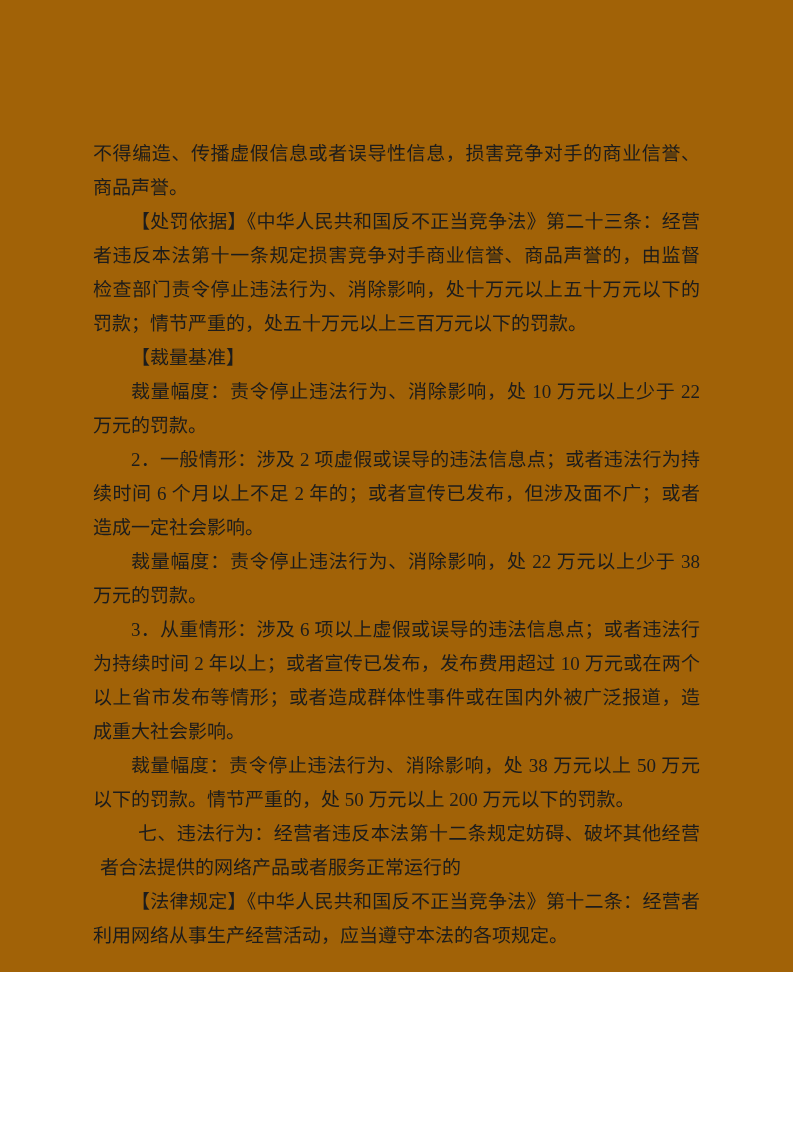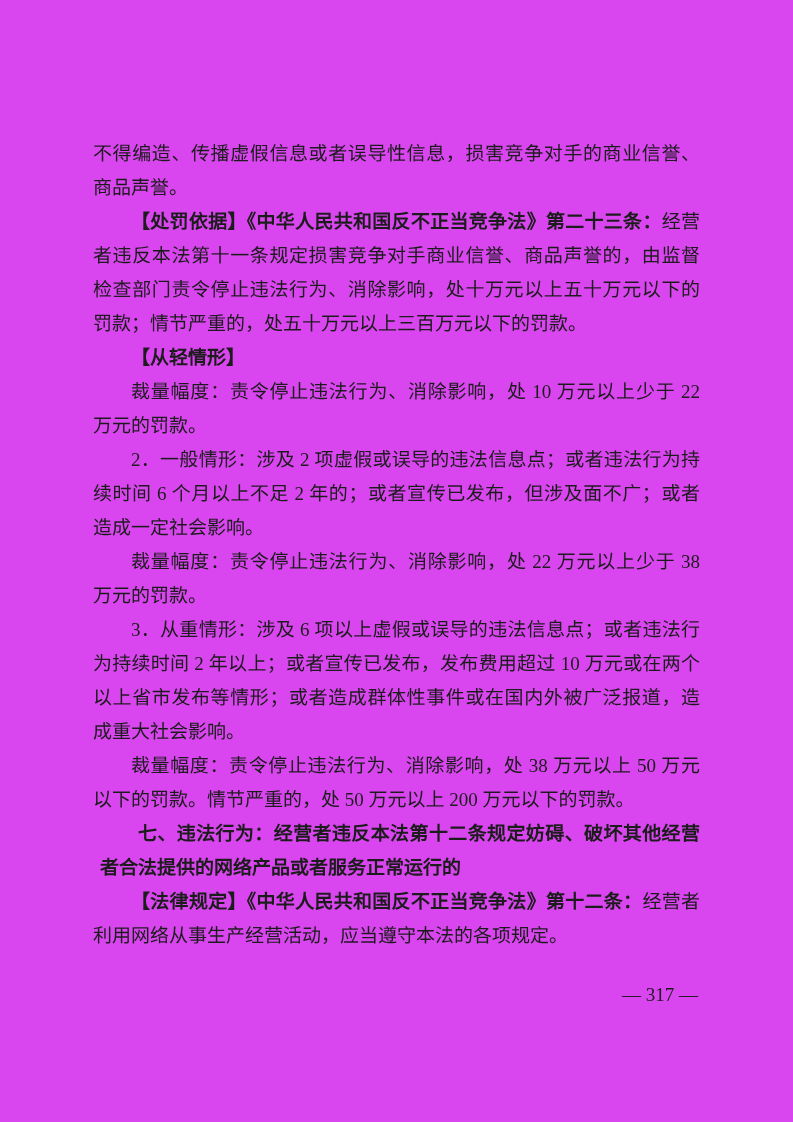--- a/index.html
+++ b/index.html
@@ -3,22 +3,22 @@
 <meta charset="utf-8">
 <style>
   html, body {
     margin: 0;
     padding: 0;
     background: #ffffff;
   }
   .page {
     position: relative;
     width: 793px;
-    height: 1122px;
-    background: #d946ef;
+    height: 972px;
+    background: #a16207;
     overflow: hidden;
     font-family: "Liberation Serif", "DejaVu Serif", serif;
     color: #1c1c1c;
   }
   .content {
     position: absolute;
     left: 93px;
     top: 137px;
     width: 607px;
     font-size: 19px;
@@ -26,21 +26,21 @@
     text-align: justify;
   }
   .content p {
     margin: 0;
     padding: 0;
   }
   .content p.indent {
     text-indent: 2em;
   }
   .run-b {
-    font-weight: bold;
+    font-weight: normal;
   }
   .content p.hei {
     font-family: "Liberation Sans", "DejaVu Sans", sans-serif;
     font-weight: bold;
     margin-left: 7px;
   }
   .footer {
     position: absolute;
     right: 95px;
     top: 983px;
@@ -50,21 +50,21 @@
     font-family: "Liberation Serif", "DejaVu Serif", serif;
   }
 </style>
 </head>
 <body>
 
 <div class="page">
   <div class="content" id="doc-content">
       <p class="body"><span class="run">不得编造、传播虚假信息或者误导性信息，损害竞争对手的商业信誉、商品声誉。</span></p>
       <p class="body indent"><span class="run-b">【处罚依据】《中华人民共和国反不正当竞争法》第二十三条：</span><span class="run">经营者违反本法第十一条规定损害竞争对手商业信誉、商品声誉的，由监督检查部门责令停止违法行为、消除影响，处十万元以上五十万元以下的罚款；情节严重的，处五十万元以上三百万元以下的罚款。</span></p>
-      <p class="body indent"><span class="run-b">【从轻情形】</span></p>
+      <p class="body indent"><span class="run-b">【裁量基准】</span></p>
       <p class="body indent"><span class="run">裁量幅度：责令停止违法行为、消除影响，处 10 万元以上少于 22 万元的罚款。</span></p>
       <p class="body indent"><span class="run">2．一般情形：涉及 2 项虚假或误导的违法信息点；或者违法行为持续时间 6 个月以上不足 2 年的；或者宣传已发布，但涉及面不广；或者造成一定社会影响。</span></p>
       <p class="body indent"><span class="run">裁量幅度：责令停止违法行为、消除影响，处 22 万元以上少于 38 万元的罚款。</span></p>
       <p class="body indent"><span class="run">3．从重情形：涉及 6 项以上虚假或误导的违法信息点；或者违法行为持续时间 2 年以上；或者宣传已发布，发布费用超过 10 万元或在两个以上省市发布等情形；或者造成群体性事件或在国内外被广泛报道，造成重大社会影响。</span></p>
       <p class="body indent"><span class="run">裁量幅度：责令停止违法行为、消除影响，处 38 万元以上 50 万元以下的罚款。情节严重的，处 50 万元以上 200 万元以下的罚款。</span></p>
       <p class="hei indent"><span class="run-b">七、违法行为：经营者违反本法第十二条规定妨碍、破坏其他经营者合法提供的网络产品或者服务正常运行的</span></p>
       <p class="body indent"><span class="run-b">【法律规定】《中华人民共和国反不正当竞争法》第十二条：</span><span class="run">经营者利用网络从事生产经营活动，应当遵守本法的各项规定。</span></p>
     </div>
   <div class="footer">
     <span>— 317 —</span>

